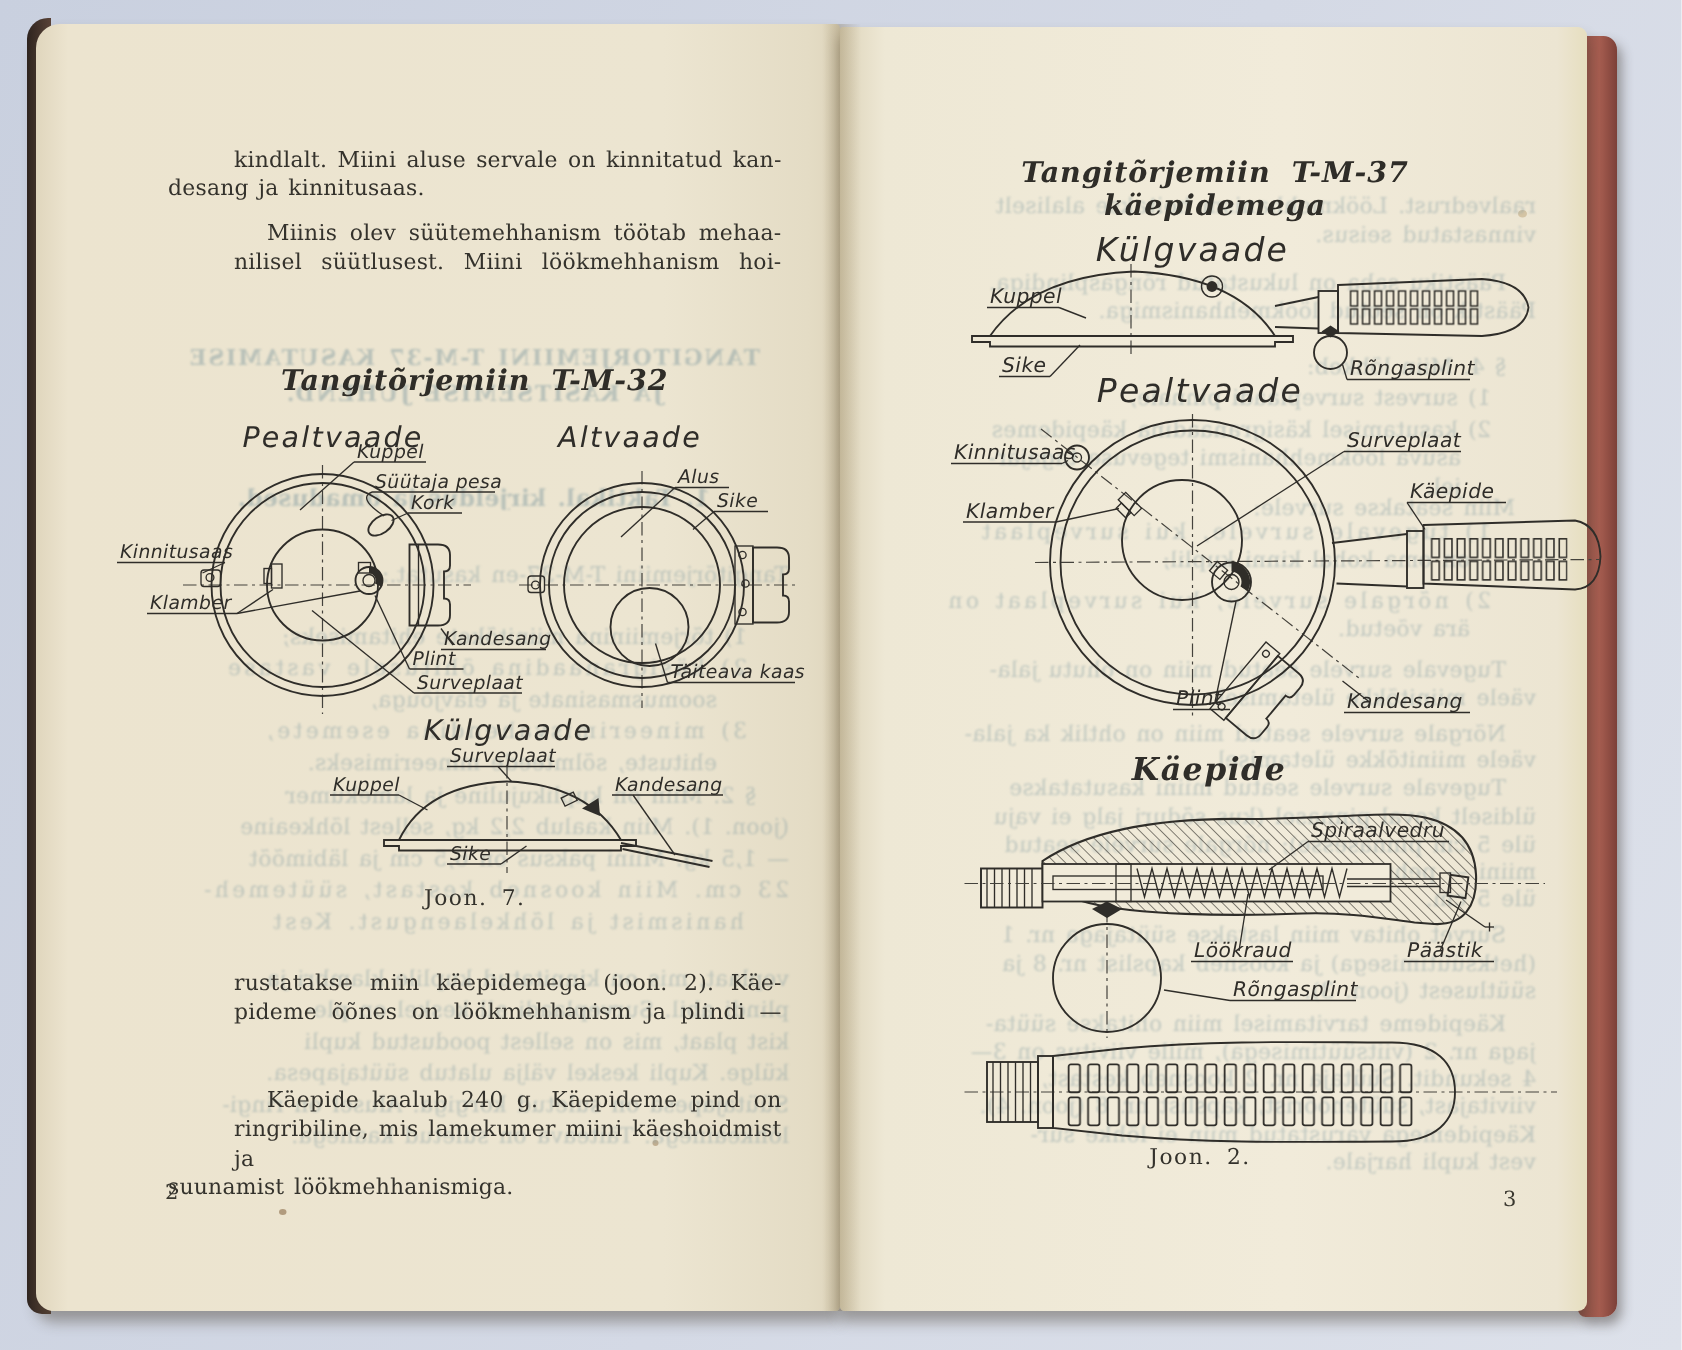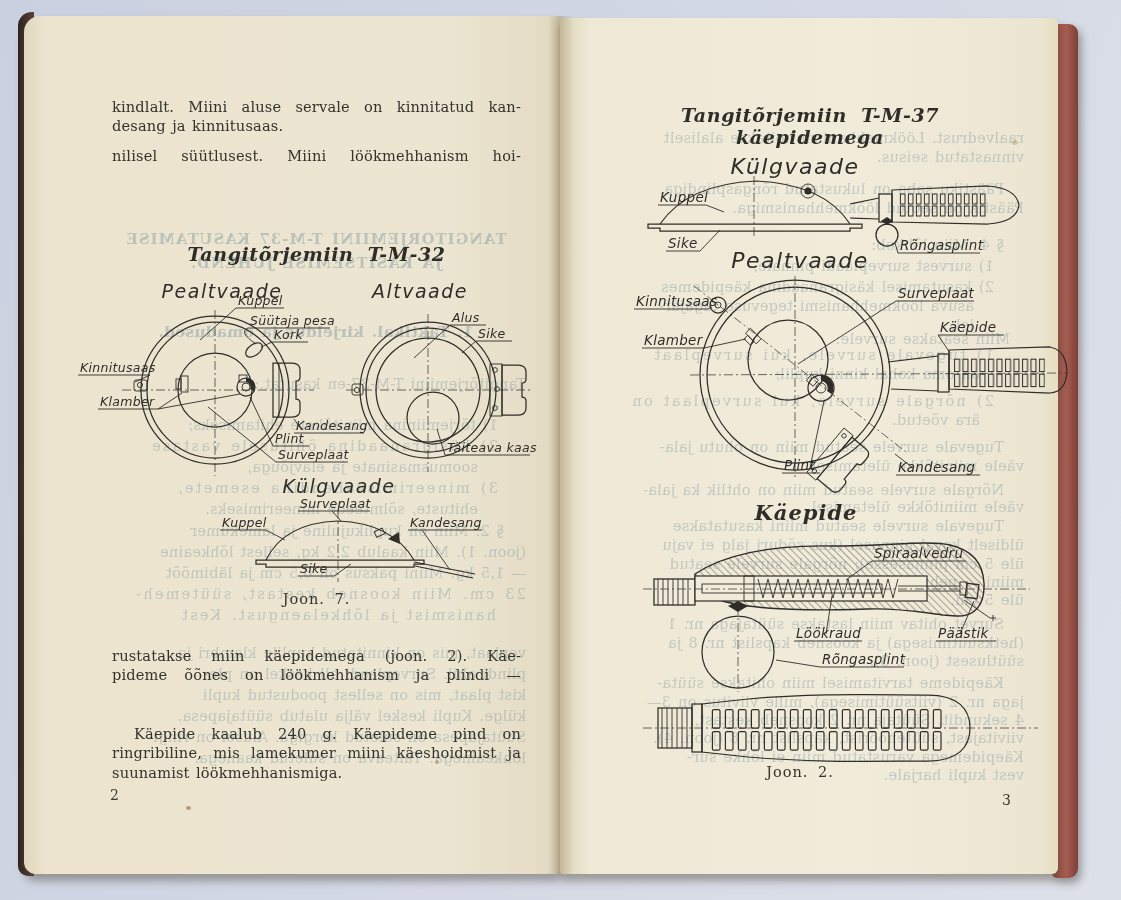--- a/index.html
+++ b/index.html
@@ -11,21 +11,21 @@
   .cover-right{left:1052px;top:24px;width:26px;height:854px;background:linear-gradient(90deg,#8d5047,#a65d50 55%,#7c4038);border-radius:3px 9px 9px 5px;box-shadow:3px 5px 8px rgba(60,50,45,.45);}
   .page{box-shadow:0 7px 9px rgba(70,60,45,.42);}
   .page-left{left:24px;top:16px;width:536px;height:858px;border-radius:16px 3px 3px 12px;
      background:linear-gradient(90deg,#e0d6bd 0,#ece4cf 4%,#ece5d1 78%,#e4dcc5 96%,#ded5bc 100%);}
   .page-right{left:560px;top:18px;width:498px;height:856px;border-radius:2px 6px 6px 3px;
      background:linear-gradient(90deg,#ddd4ba 0,#eee8d5 6%,#f1ebda 60%,#ece5d2 96%,#e6debf 100%);}
   .gutter{left:548px;top:16px;width:26px;height:858px;background:linear-gradient(90deg,rgba(120,100,60,0) 0,rgba(125,105,65,.28) 45%,rgba(120,100,60,0) 100%);}
   .stain{border-radius:50%;}
   
   .body-col{color:#34322c;font-size:14.6px;line-height:19.4px;letter-spacing:.15px;word-spacing:1.6px;z-index:4;}
-  .jl{text-align:justify;text-align-last:justify;}
+  .jl{text-align:justify;text-align-last:justify;margin-left:44px;}
   .jend{text-align:right;text-align-last:left;}
   .ind{text-indent:22px;}
   .sect-title{font-size:19px;font-weight:bold;font-style:italic;letter-spacing:.6px;word-spacing:7px;text-align:center;color:#2f2d28;z-index:4;}
   .caption{font-size:14.5px;color:#34322c;text-align:center;letter-spacing:1px;word-spacing:4px;z-index:4;}
   .pagenum{font-size:14px;color:#3a382f;z-index:4;}
   
   .ghost-wrap{transform:scaleX(-1);filter:blur(.55px);z-index:1;}
   .ghost{position:absolute;left:0;width:100%;font-size:14.6px;line-height:1;color:#7f9aa0;opacity:.40;
          letter-spacing:.2px;word-spacing:2px;white-space:nowrap;overflow:hidden;}
   .g-caps{text-align:center;font-weight:bold;letter-spacing:1.2px;opacity:.46;}
@@ -113,20 +113,21 @@
   <div class="ghost" style="top:731px">viivitajast, süütenöörist, kapslist nr. 8 (joon. 4).</div>
   <div class="ghost" style="top:750px">Käepidemega varustatud miin ei lõhke sur-</div>
   <div class="ghost" style="top:768px">vest kupli harjale.</div>
 </div>
 
 <div class="abs body-col" style="left:112px;top:97px;width:409px">
   <div class="jl">kindlalt.  Miini aluse servale on kinnitatud kan-</div>
   <div class="jend">desang ja kinnitusaas.</div>
 </div>
 <div class="abs body-col" style="left:112px;top:146px;width:409px">
+  <div class="jl ind">Miinis olev süütemehhanism töötab mehaa-</div>
   <div class="jl">nilisel süütlusest.  Miini löökmehhanism hoi-</div>
 </div>
 <div class="abs sect-title" style="left:112px;top:243px;width:409px">Tangitõrjemiin T-M-32</div>
 
 <svg class="abs" style="left:62px;top:280px" width="470" height="330" viewBox="0 0 470 330">
 
   <text class="hand view-h" x="160" y="18" text-anchor="middle">Pealtvaade</text>
   <text class="hand view-h" x="358" y="18" text-anchor="middle">Altvaade</text>
 
   <g>

